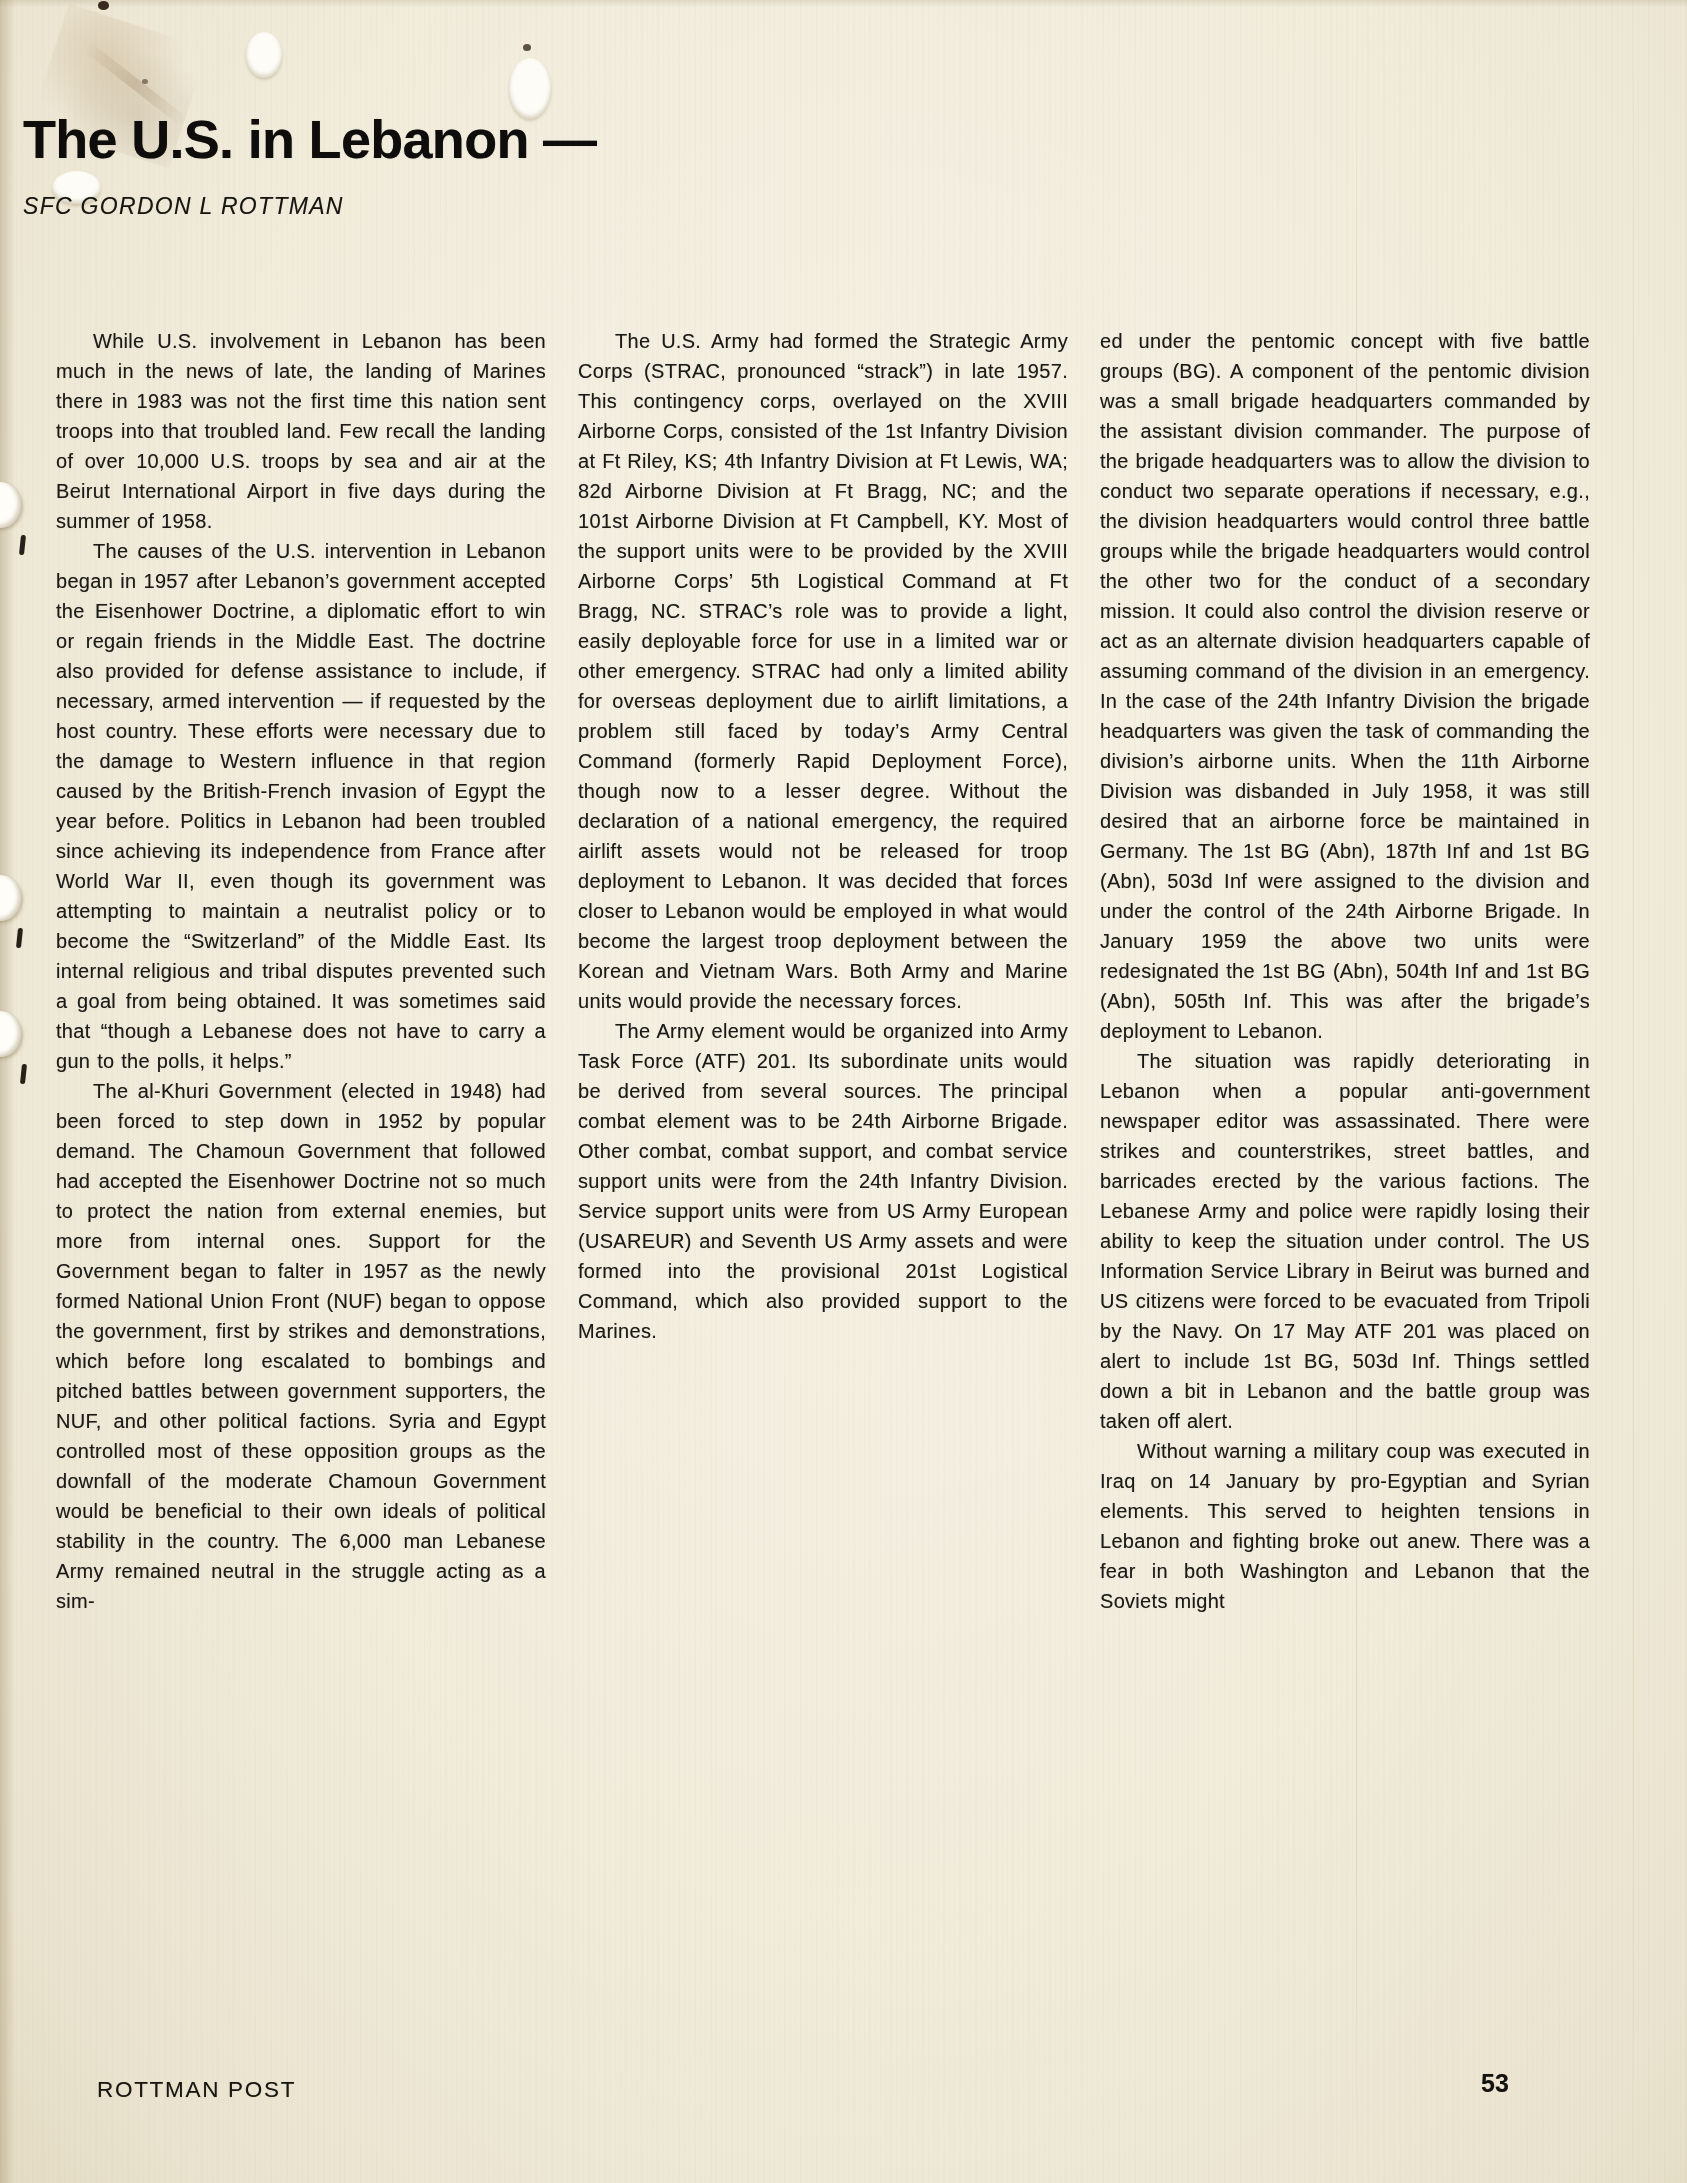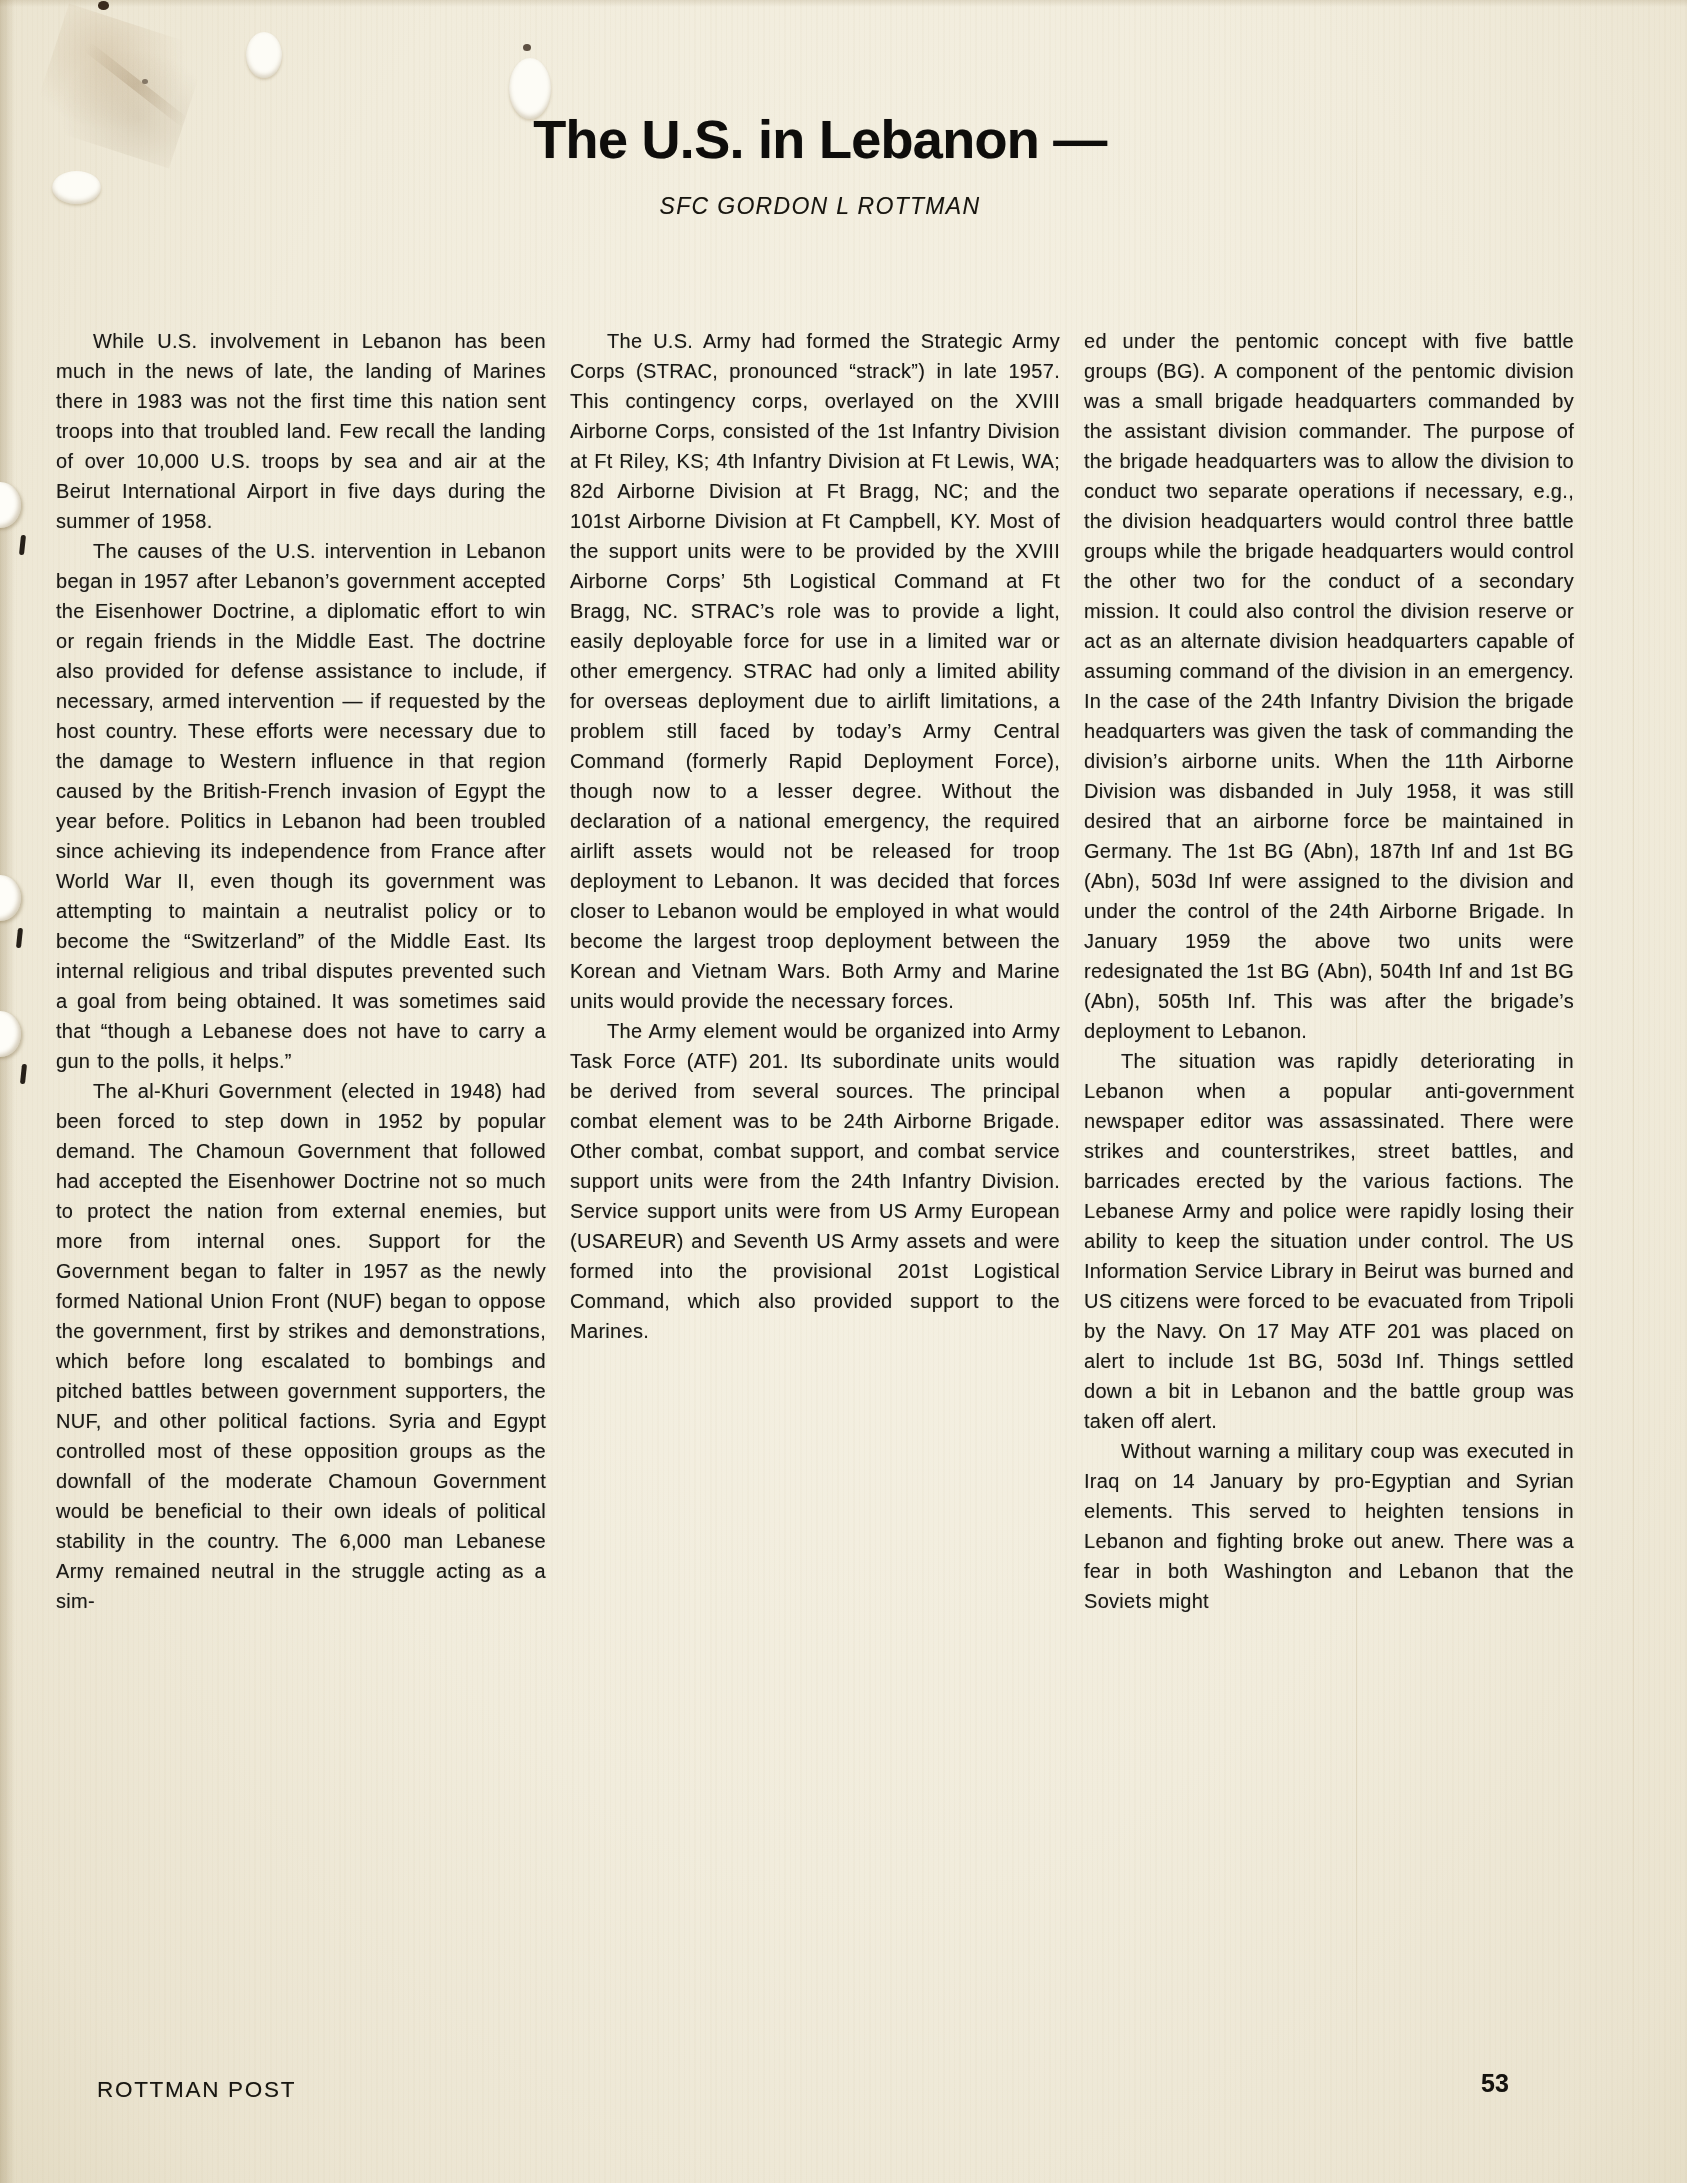--- a/index.html
+++ b/index.html
@@ -51,35 +51,35 @@
       radial-gradient(ellipse at 35% 30%, rgba(150,110,60,0.20), rgba(150,110,60,0) 60%),
       radial-gradient(ellipse at 70% 70%, rgba(120,90,50,0.16), rgba(120,90,50,0) 55%);
     filter:blur(0.7px);
   }
   .streak {
     position:absolute; pointer-events:none; border-radius:6.6px;
     background:linear-gradient(90deg, rgba(130,100,60,0), rgba(130,100,60,0.22), rgba(130,100,60,0));
   }
 
   
-  .header { position:absolute; left:23px; top:111px; width:1594px; text-align:center; }
+  .header { position:absolute; left:23px; top:111px; width:1594px; }
   .title {
     margin:0; font-weight:bold; color:#0e0d0b;
     font-size:54px; line-height:57px; letter-spacing:-0.7px;
     text-shadow:0 0 0.7px rgba(0,0,0,0.45);
   }
   .byline {
     margin-top:25px; font-style:italic; font-size:23px; letter-spacing:1.3px;
     color:#17150f; text-shadow:0 0 0.7px rgba(0,0,0,0.3);
   }
 
   
   .columns {
     position:absolute; left:56px; top:326px; width:1536px;
-    display:flex; gap:24px;
+    display:flex; gap:32px;
   }
   .col { width:490px; }
   .col p {
     margin:0; text-indent:37px;
     font-size:20px; line-height:30px;
     letter-spacing:0.3px; word-spacing:1px;
     text-align:justify;
     color:#1b1a17;
     text-shadow:0 0 0.7px rgba(10,10,10,0.38);
   }

